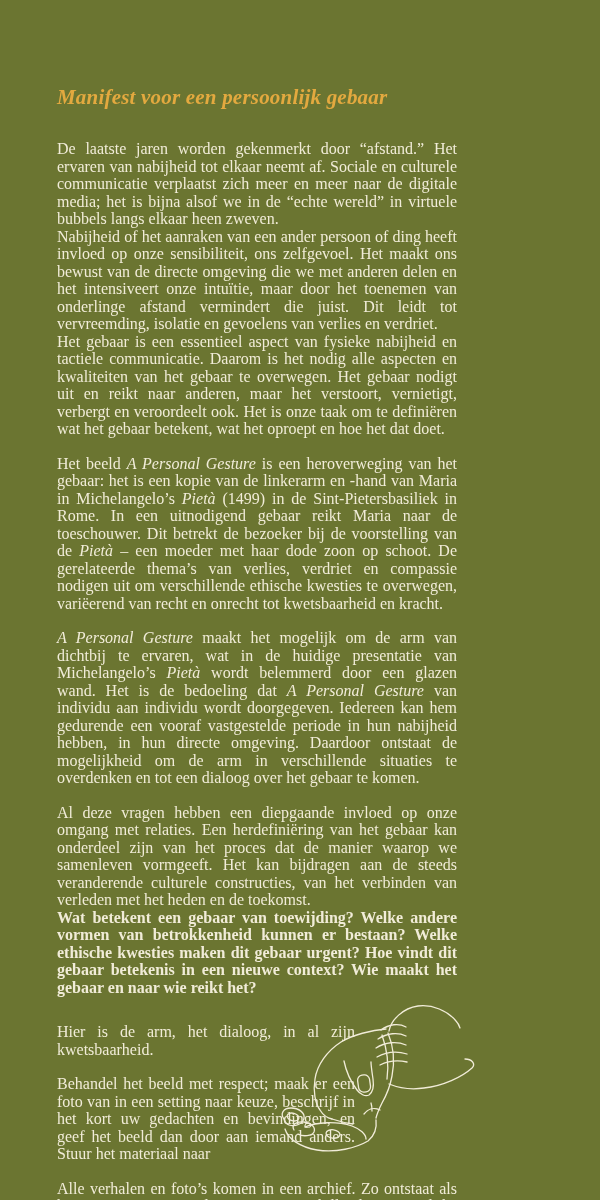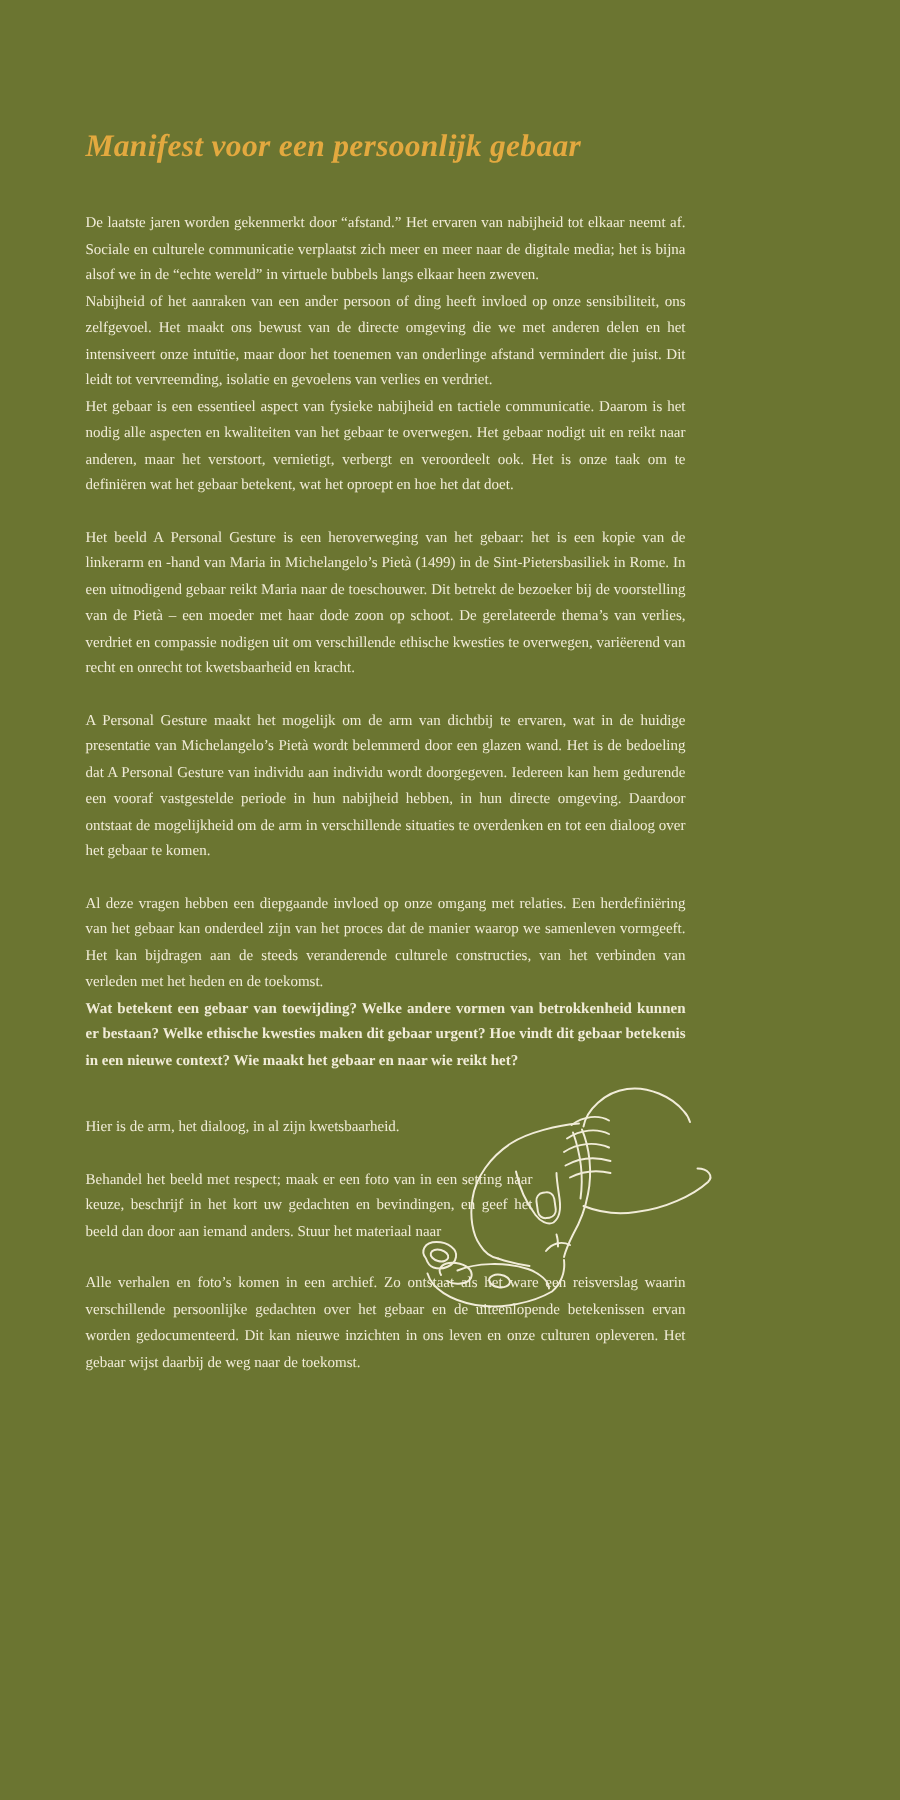--- a/index.html
+++ b/index.html
@@ -26,27 +26,27 @@
     margin:0 0 30px 0;
     font-size:21px;
     line-height:26px;
     font-style:italic;
     font-weight:bold;
     color:var(--accent);
     letter-spacing:.2px;
   }
   p.para{
     margin:0;
-    font-size:10px;
+    font-size:16px;
     line-height:17.5px;
     text-align:justify;
   }
   p.para.b{font-weight:bold;}
   p.para.gap{margin-bottom:17px;}
-  .it{}
+  .it{font-style:italic;}
   .closing{
     position:relative;
     margin-top:27px;
   }
   .closing .col{width:298px;}
   .hand{
     position:absolute;
     top:-26px;
     right:-53px;
     width:250px;

